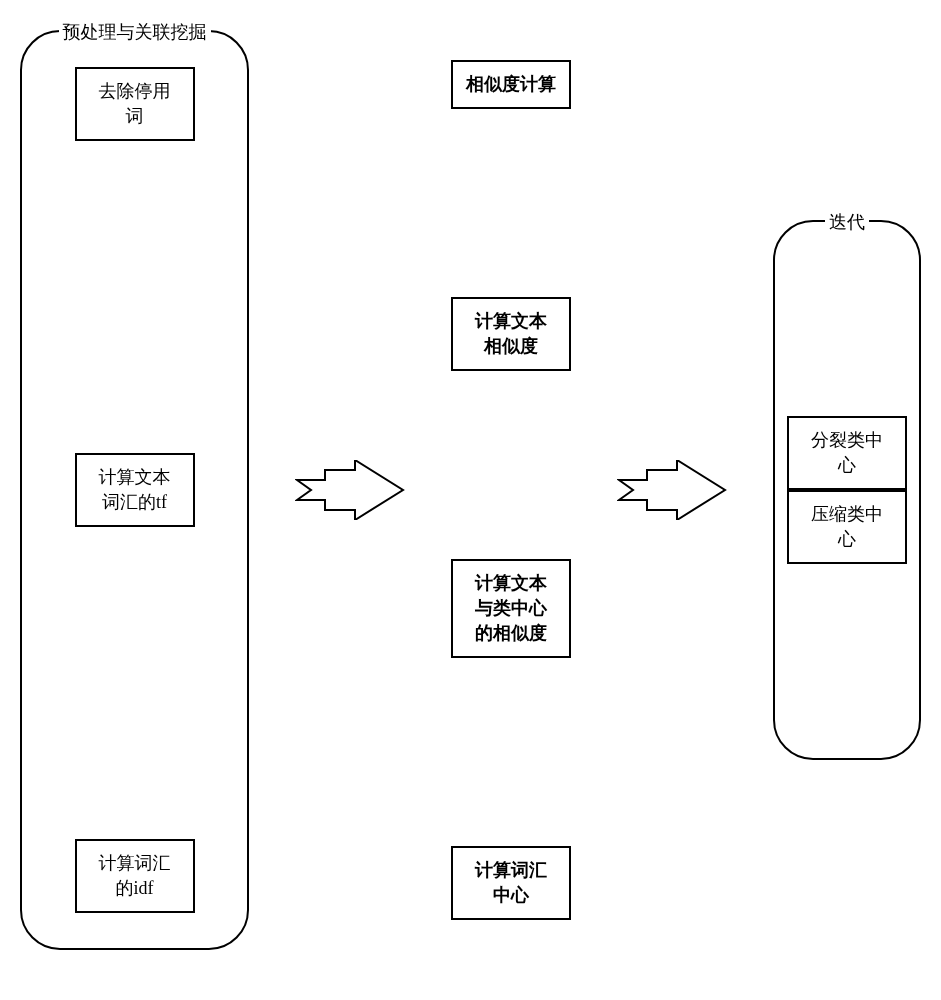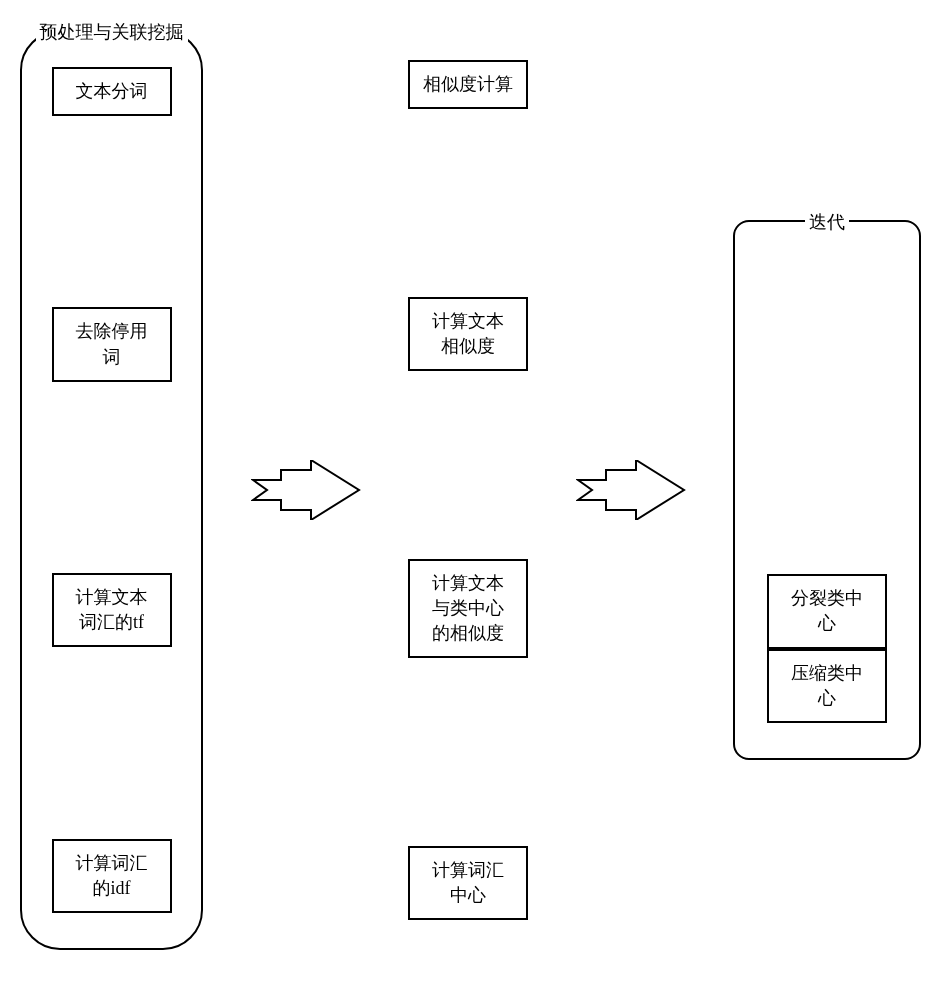--- a/index.html
+++ b/index.html
@@ -31,35 +31,35 @@
     position: absolute;
     top: -12px;
     left: 50%;
     transform: translateX(-50%);
     background: #fff;
     padding: 0 4px;
     white-space: nowrap;
     font-size: 18px;
   }
   .panel-left {
-    width: 183px;
+    width: 229px;
     height: 920px;
   }
   .panel-right {
-    width: 188px;
+    width: 148px;
     height: 540px;
-    justify-content: flex-end;
-    border-radius: 16px;
+    justify-content: center;
   }
   .middle-col {
     display: flex;
     flex-direction: column;
     justify-content: space-between;
     align-items: center;
     height: 860px;
+    font-weight: bold;
   }
   .box {
     border: 2px solid #000;
     background: #fff;
     padding: 10px 12px;
     text-align: center;
     line-height: 1.4;
     min-width: 120px;
   }
   .arrow {
@@ -67,21 +67,20 @@
     flex-shrink: 0;
   }
 </style>
 </head>
 <body>
 
 <div class="container">
 
   <div class="panel panel-left">
     <div class="panel-title">预处理与关联挖掘</div>
-    <div class="box">文本分词</div>
     <div class="box">去除停用<br>词</div>
     <div class="box">计算文本<br>词汇的tf</div>
     <div class="box">计算词汇<br>的idf</div>
   </div>
 
   <svg class="arrow" viewBox="0 0 110 60">
     <path d="M 2 20 L 30 20 L 30 10 L 60 10 L 60 0 L 108 30 L 60 60 L 60 50 L 30 50 L 30 40 L 2 40 L 16 30 Z" fill="#fff" stroke="#000" stroke-width="2"></path>
   </svg>
 
   <div class="middle-col">

